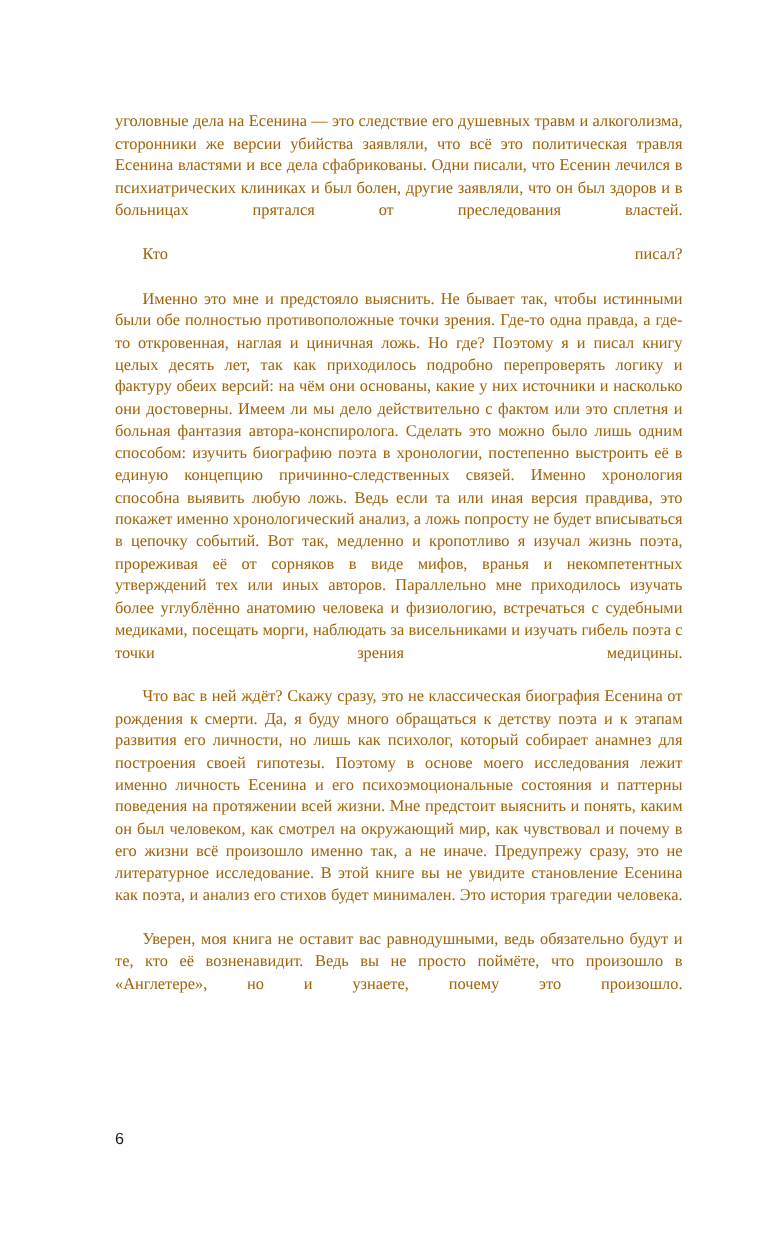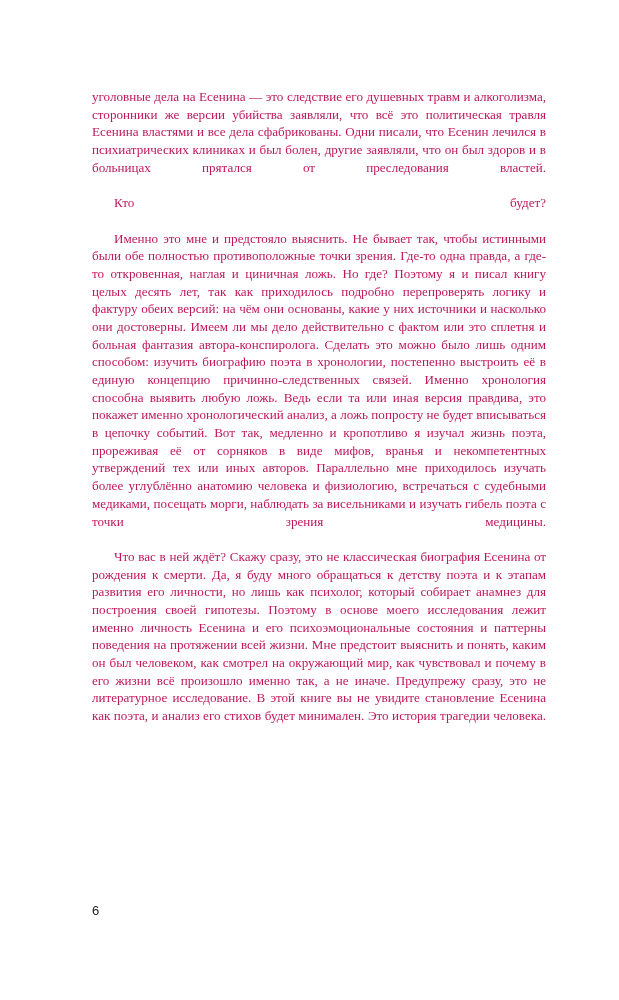--- a/index.html
+++ b/index.html
@@ -19,21 +19,21 @@
   }
 
   .text-column {
     position: absolute;
     left: 92px;
     top: 88px;
     width: 454px;
     font-family: "Liberation Serif", "DejaVu Serif", serif;
     font-size: 13.1px;
     line-height: 17.68px;
-    color: #be185d;
+    color: #a16207;
     text-align: justify;
     text-justify: inter-word;
     -webkit-font-smoothing: antialiased;
     hyphens: manual;
   }
 
   .para {
     margin: 0;
     padding: 0;
     text-indent: 22px;
@@ -61,20 +61,21 @@
     letter-spacing: 0.2px;
   }
 </style>
 </head>
 <body>
 
 <div class="page">
 
   <div class="text-column">
     <p class="para no-indent">уголовные дела на Есенина — это следствие его душевных травм и алкоголизма, сторонники же версии убийства заявляли, что всё это политическая травля Есенина властями и все дела сфабрикованы. Одни писали, что Есенин лечился в психиатрических клиниках и был болен, другие заявляли, что он был здоров и в больницах прятался от преследования властей.</p>
-    <p class="para">Кто будет?</p>
+    <p class="para">Кто писал?</p>
     <p class="para">Именно это мне и предстояло выяснить. Не бывает так, чтобы истинными были обе полностью противоположные точки зрения. Где-то одна правда, а где-то откровенная, наглая и циничная ложь. Но где? Поэтому я и писал книгу целых десять лет, так как приходилось подробно перепроверять логику и фактуру обеих версий: на чём они основаны, какие у них источники и насколько они достоверны. Имеем ли мы дело действительно с фактом или это сплетня и больная фантазия автора-конспиролога. Сделать это можно было лишь одним способом: изучить биографию поэта в хронологии, постепенно выстроить её в единую концепцию причинно-следственных связей. Именно хронология способна выявить любую ложь. Ведь если та или иная версия правдива, это покажет именно хронологический анализ, а ложь попросту не будет вписываться в цепочку событий. Вот так, медленно и кропотливо я изучал жизнь поэта, прореживая её от сорняков в виде мифов, вранья и некомпетентных утверждений тех или иных авторов. Параллельно мне приходилось изучать более углублённо анатомию человека и физиологию, встречаться с судебными медиками, посещать морги, наблюдать за висельниками и изучать гибель поэта с точки зрения медицины.</p>
     <p class="para">Что вас в ней ждёт? Скажу сразу, это не классическая биография Есенина от рождения к смерти. Да, я буду много обращаться к детству поэта и к этапам развития его личности, но лишь как психолог, который собирает анамнез для построения своей гипотезы. Поэтому в основе моего исследования лежит именно личность Есенина и его психоэмоциональные состояния и паттерны поведения на протяжении всей жизни. Мне предстоит выяснить и понять, каким он был человеком, как смотрел на окружающий мир, как чувствовал и почему в его жизни всё произошло именно так, а не иначе. Предупрежу сразу, это не литературное исследование. В этой книге вы не увидите становление Есенина как поэта, и анализ его стихов будет минимален. Это история трагедии человека.</p>
+    <p class="para">Уверен, моя книга не оставит вас равнодушными, ведь обязательно будут и те, кто её возненавидит. Ведь вы не просто поймёте, что произошло в «Англетере», но и узнаете, почему это произошло.</p>
   </div>
 
   <div class="page-number">6</div>
 
 </div>
 
 </body></html>

